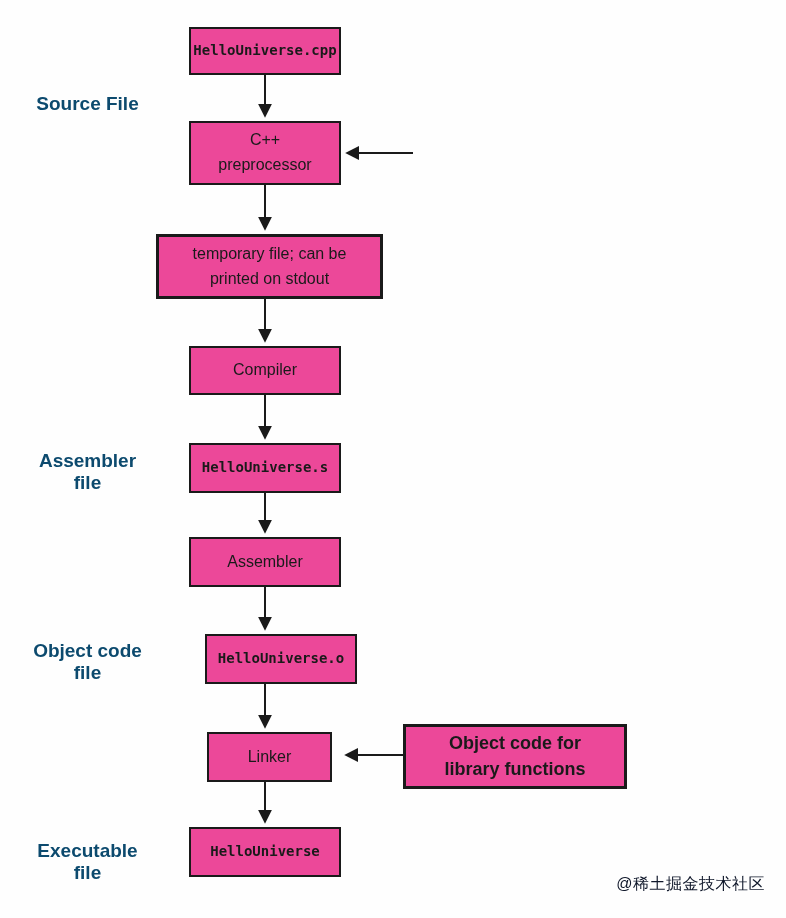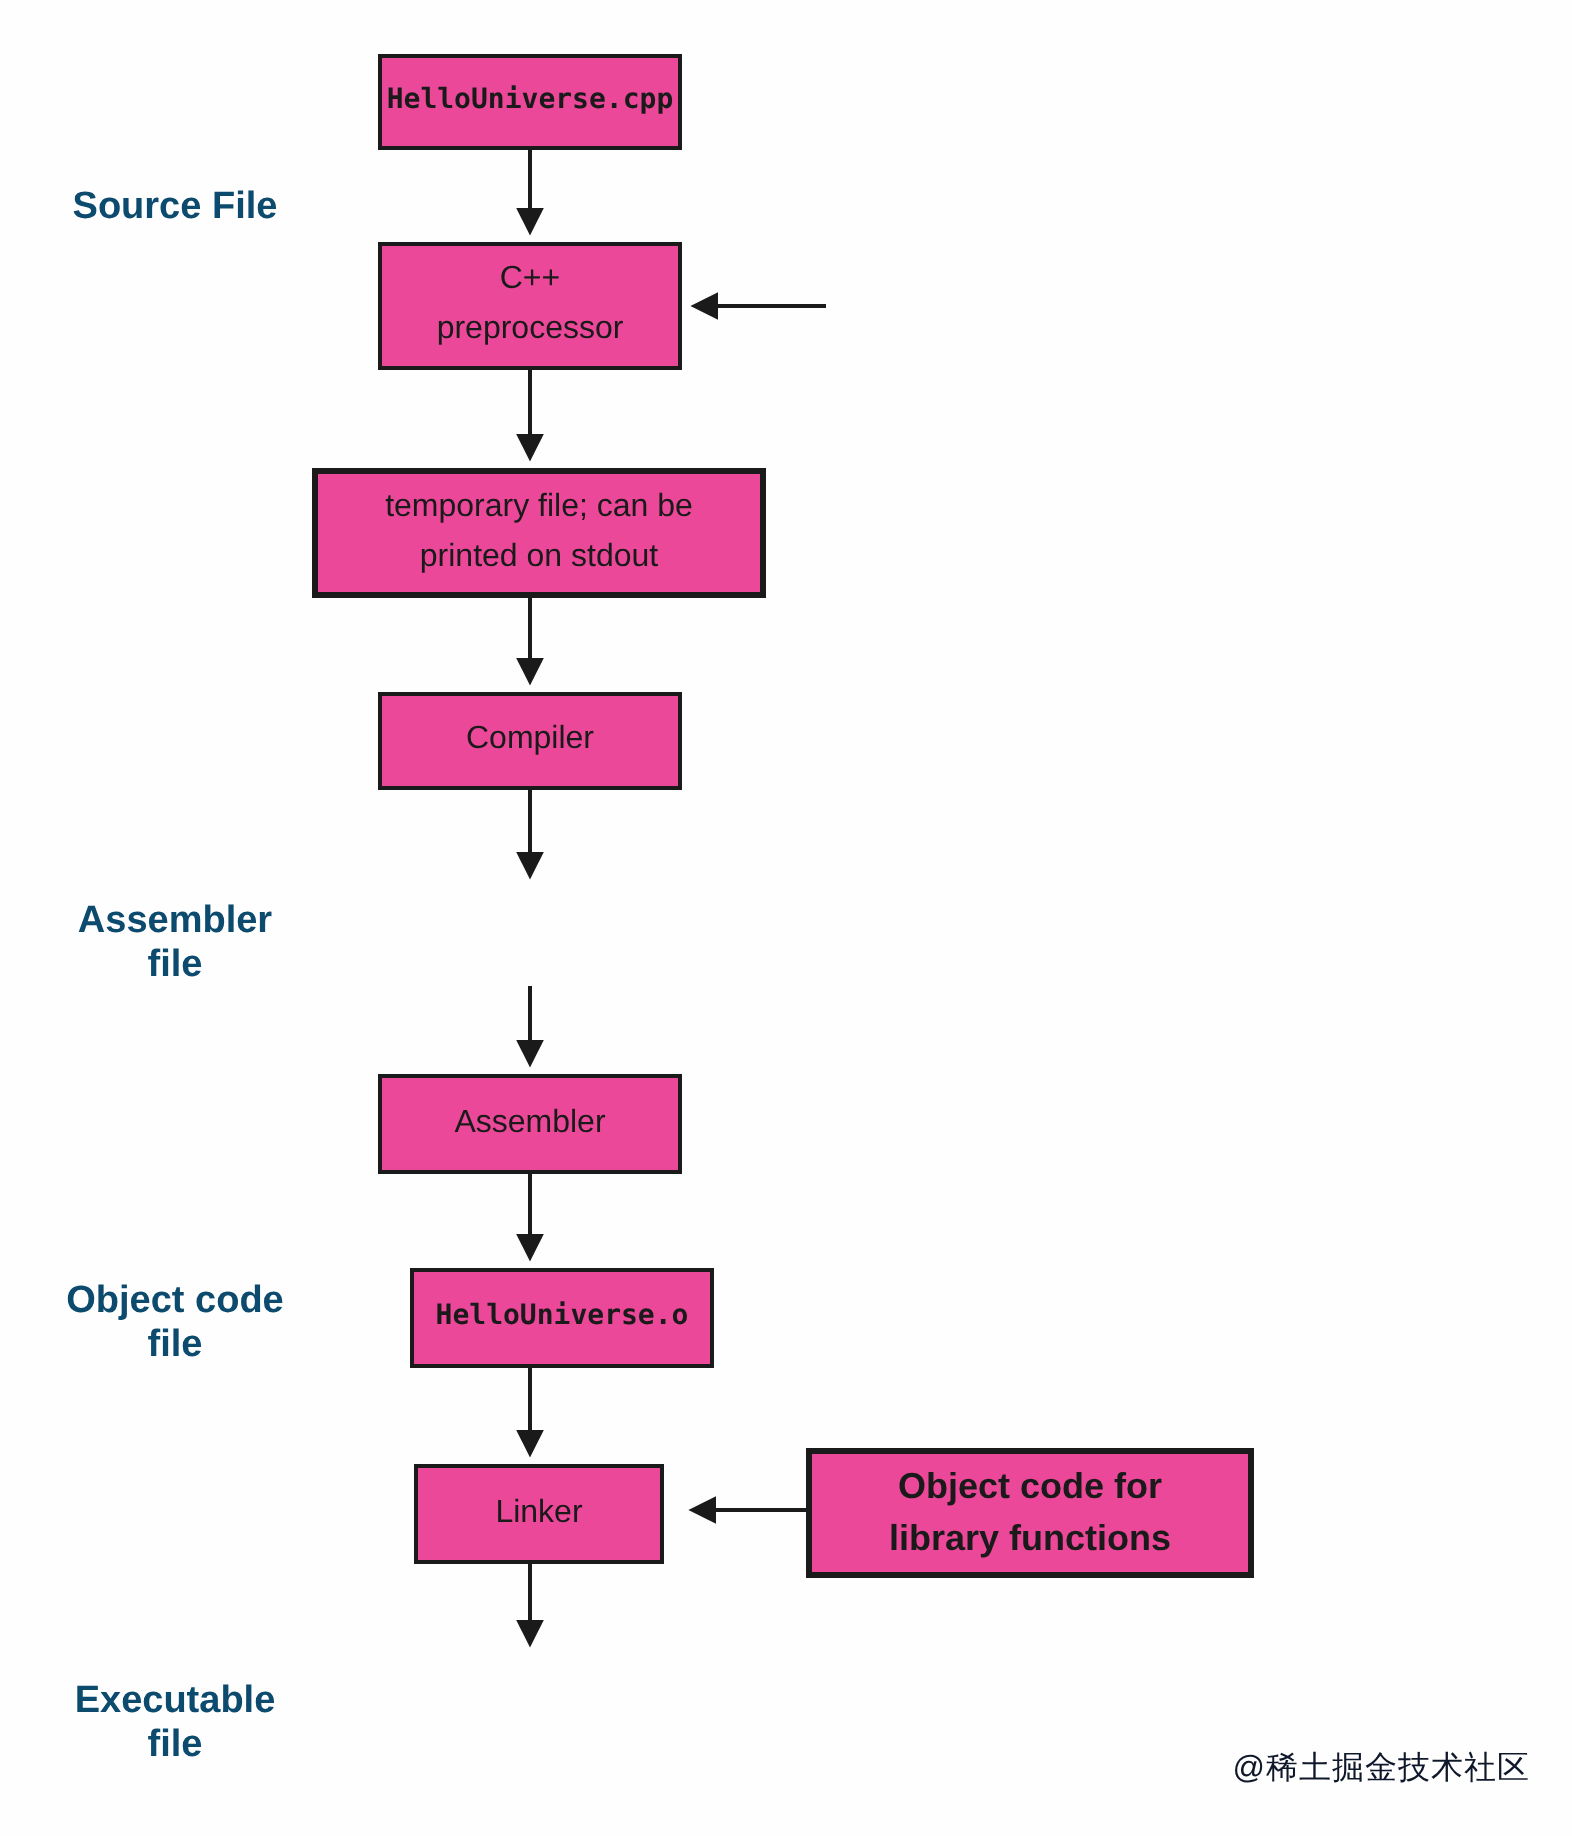--- a/index.html
+++ b/index.html
@@ -101,23 +101,25 @@
       <line x1="403" y1="755" x2="347" y2="755" marker-end="url(#ah)"></line>
     </g>
   </svg>
 
   <div id="n0" class="node mono">HelloUniverse.cpp</div>
   <div id="n1" class="node">C++
 preprocessor</div>
   <div id="n3" class="node">Compiler</div>
   <div id="n2" class="node">temporary file; can be
 printed on stdout</div>
+  <div id="n4" class="node mono">HelloUniverse.s</div>
   <div id="n5" class="node">Assembler</div>
   <div id="n6" class="node mono">HelloUniverse.o</div>
   <div id="n7" class="node">Linker</div>
+  <div id="n8" class="node mono">HelloUniverse</div>
 
   <div id="a1" class="annot">Object code for
 library functions</div>
 
   <div id="s0" class="stage">Source File</div>
   <div id="s1" class="stage">Assembler
 file</div>
   <div id="s2" class="stage">Object code
 file</div>
   <div id="s3" class="stage">Executable

